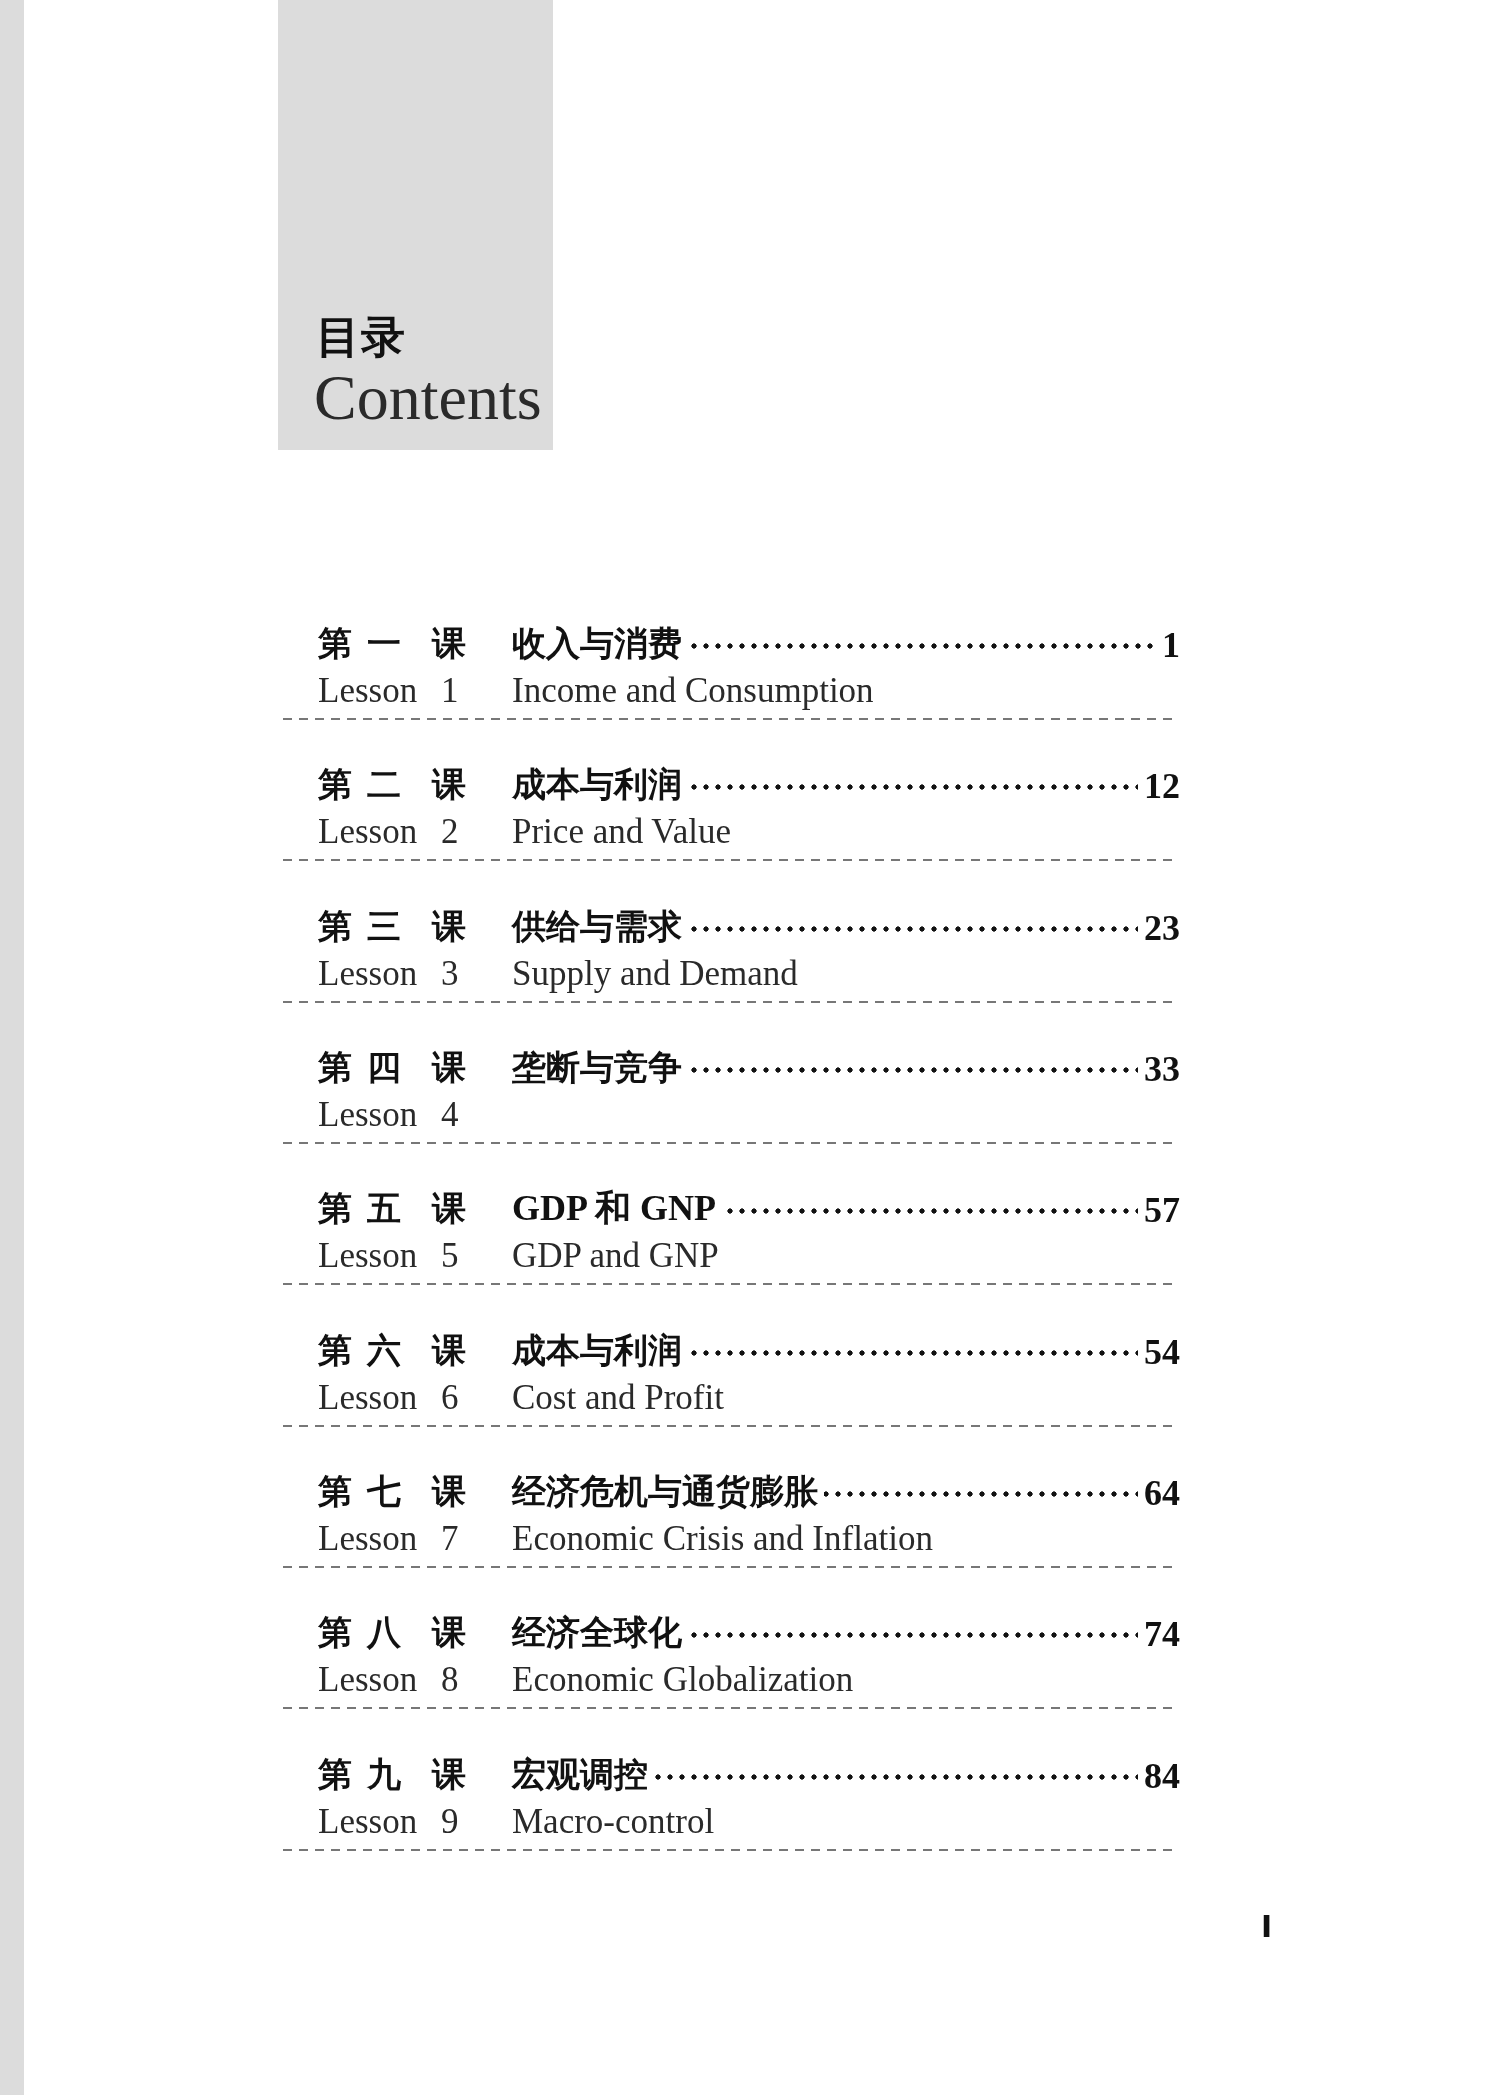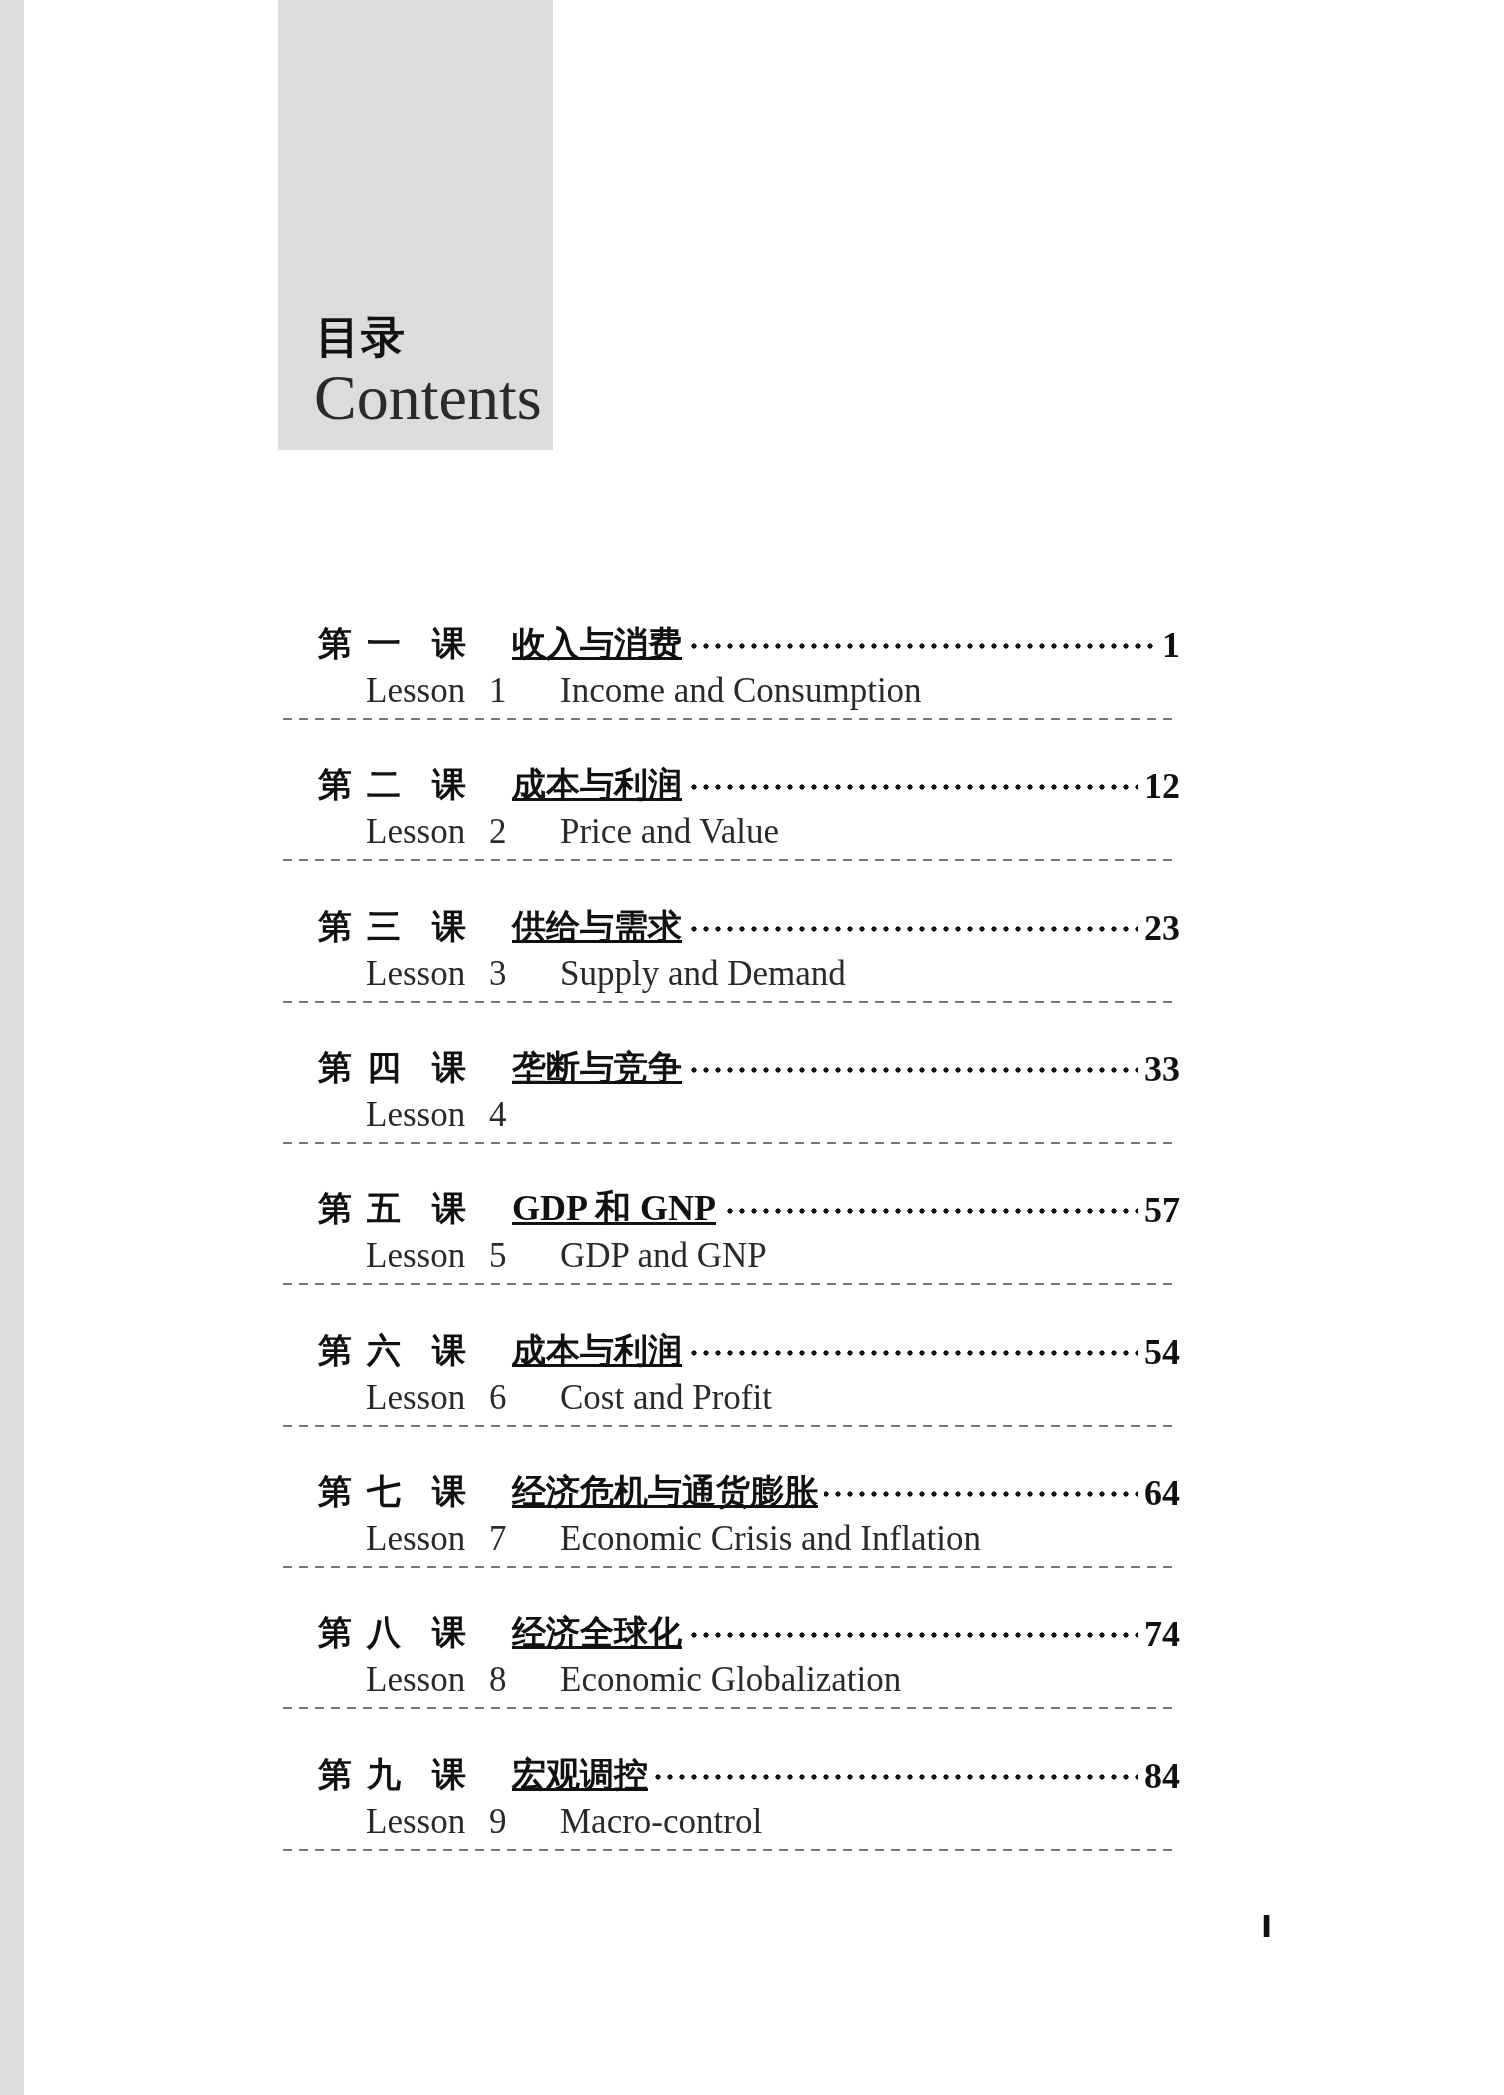--- a/index.html
+++ b/index.html
@@ -22,33 +22,33 @@
   .entry { position:absolute; left:0; width:1504px; height:141px; }
   .cn-line { position:absolute; top:0; left:0; width:1504px; height:44px; }
   .cn-label {
     position:absolute; left:318px; top:0; font-size:34px; line-height:40px; font-weight:bold;
     font-family:"DejaVu Sans", "Liberation Sans", sans-serif; color:#111;
   }
   .cn-label span { position:absolute; top:0; white-space:nowrap; }
   .cn-title {
     position:absolute; left:512px; top:0; font-size:34px; line-height:40px; font-weight:bold;
     font-family:"DejaVu Sans", "Liberation Sans", sans-serif; color:#111; white-space:nowrap;
-    background:#fff; padding-right:6px; z-index:2;text-decoration:underline;
+    background:#fff; padding-right:6px; z-index:2;
   }
   .leader {
     position:absolute; left:512px; right:324px; top:20px; height:6px;
     background-image: radial-gradient(circle, #111 2.4px, transparent 2.8px);
     background-size:12px 6px; background-repeat:repeat-x; background-position:right center;
     z-index:1;
   }
   .page-num {
     position:absolute; right:324px; top:0; font-size:36px; line-height:44px; font-weight:bold;
     color:#111; background:#fff; padding-left:6px; z-index:2; font-family:"Liberation Serif", serif;
   }
-  .en-line { position:absolute; top:48px; left:0; width:1340px; height:40px; font-size:35px; line-height:40px; color:#2a2a2a;margin-left:48px; }
+  .en-line { position:absolute; top:48px; left:0; width:1340px; height:40px; font-size:35px; line-height:40px; color:#2a2a2a; }
   .en-lesson { position:absolute; left:318px; top:0; }
   .en-num { position:absolute; left:441px; top:0; }
   .en-title { position:absolute; left:512px; top:0; white-space:nowrap; }
   .divider {
     position:absolute; left:283px; width:891px; top:95px; height:2px;
     background-image: linear-gradient(to right, #777 0 9px, transparent 9px 16px);
     background-size:16px 2px; background-repeat:repeat-x;
   }
   .folio {
     position:absolute; left:1261px; top:1912px; font-size:30px; line-height:30px; font-weight:bold;

